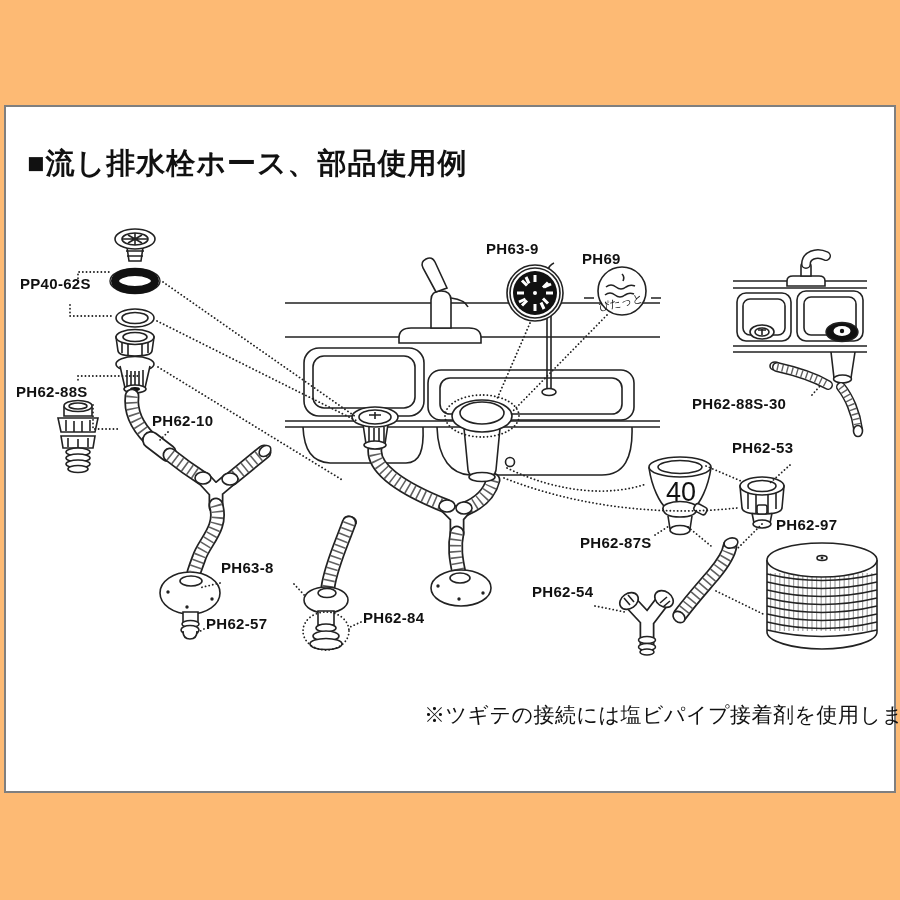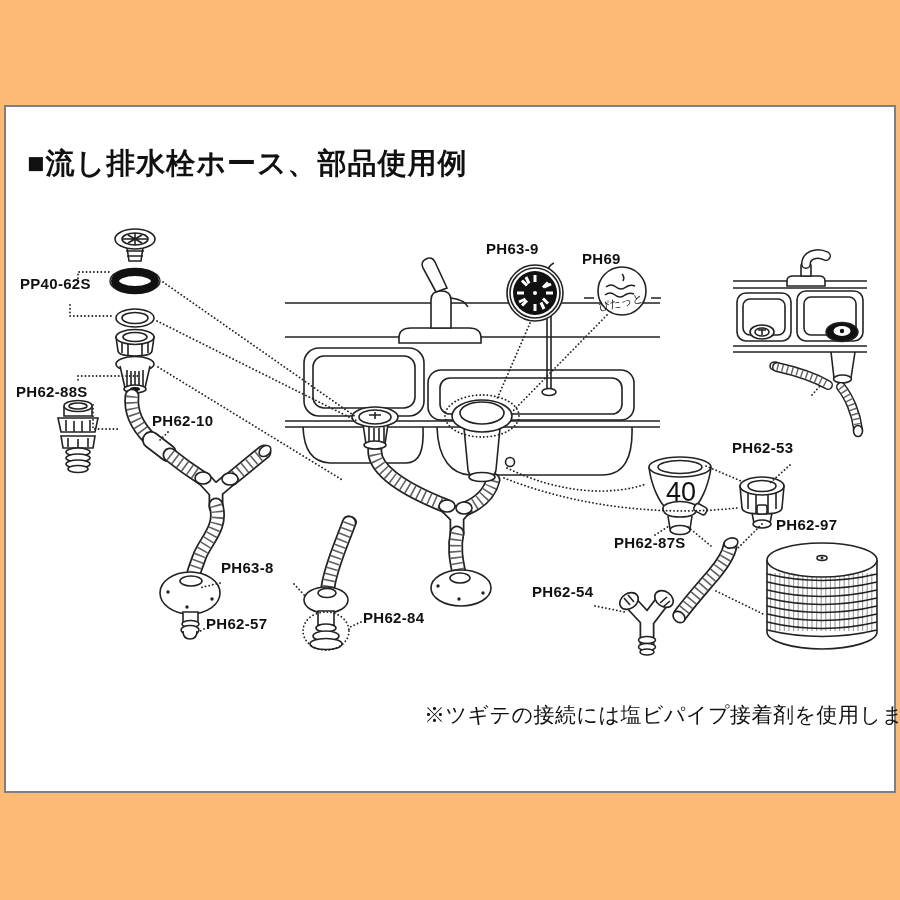--- a/index.html
+++ b/index.html
@@ -347,22 +347,23 @@
       <path class="dot" d="M361,622 L350,627"></path>
       <ellipse class="dot" cx="326" cy="631" rx="23" ry="19"></ellipse>
     </g>
   </svg>
 
   <div class="lbl" style="left:20px;top:276px">PP40-62S</div>
   <div class="lbl" style="left:16px;top:384px">PH62-88S</div>
   <div class="lbl" style="left:152px;top:413px">PH62-10</div>
   <div class="lbl" style="left:486px;top:241px">PH63-9</div>
   <div class="lbl" style="left:582px;top:251px">PH69</div>
+  <div class="lbl" style="left:692px;top:396px">PH62-88S-30</div>
   <div class="lbl" style="left:732px;top:440px">PH62-53</div>
-  <div class="lbl" style="left:614px;top:535px">PH62-87S</div>
+  <div class="lbl" style="left:580px;top:535px">PH62-87S</div>
   <div class="lbl" style="left:776px;top:517px">PH62-97</div>
   <div class="lbl" style="left:532px;top:584px">PH62-54</div>
   <div class="lbl" style="left:221px;top:560px">PH63-8</div>
   <div class="lbl" style="left:206px;top:616px">PH62-57</div>
   <div class="lbl" style="left:363px;top:610px">PH62-84</div>
 
   <div class="note">※ツギテの接続には塩ビパイプ接着剤を使用します。</div>
 </div>
 
 </body></html>

